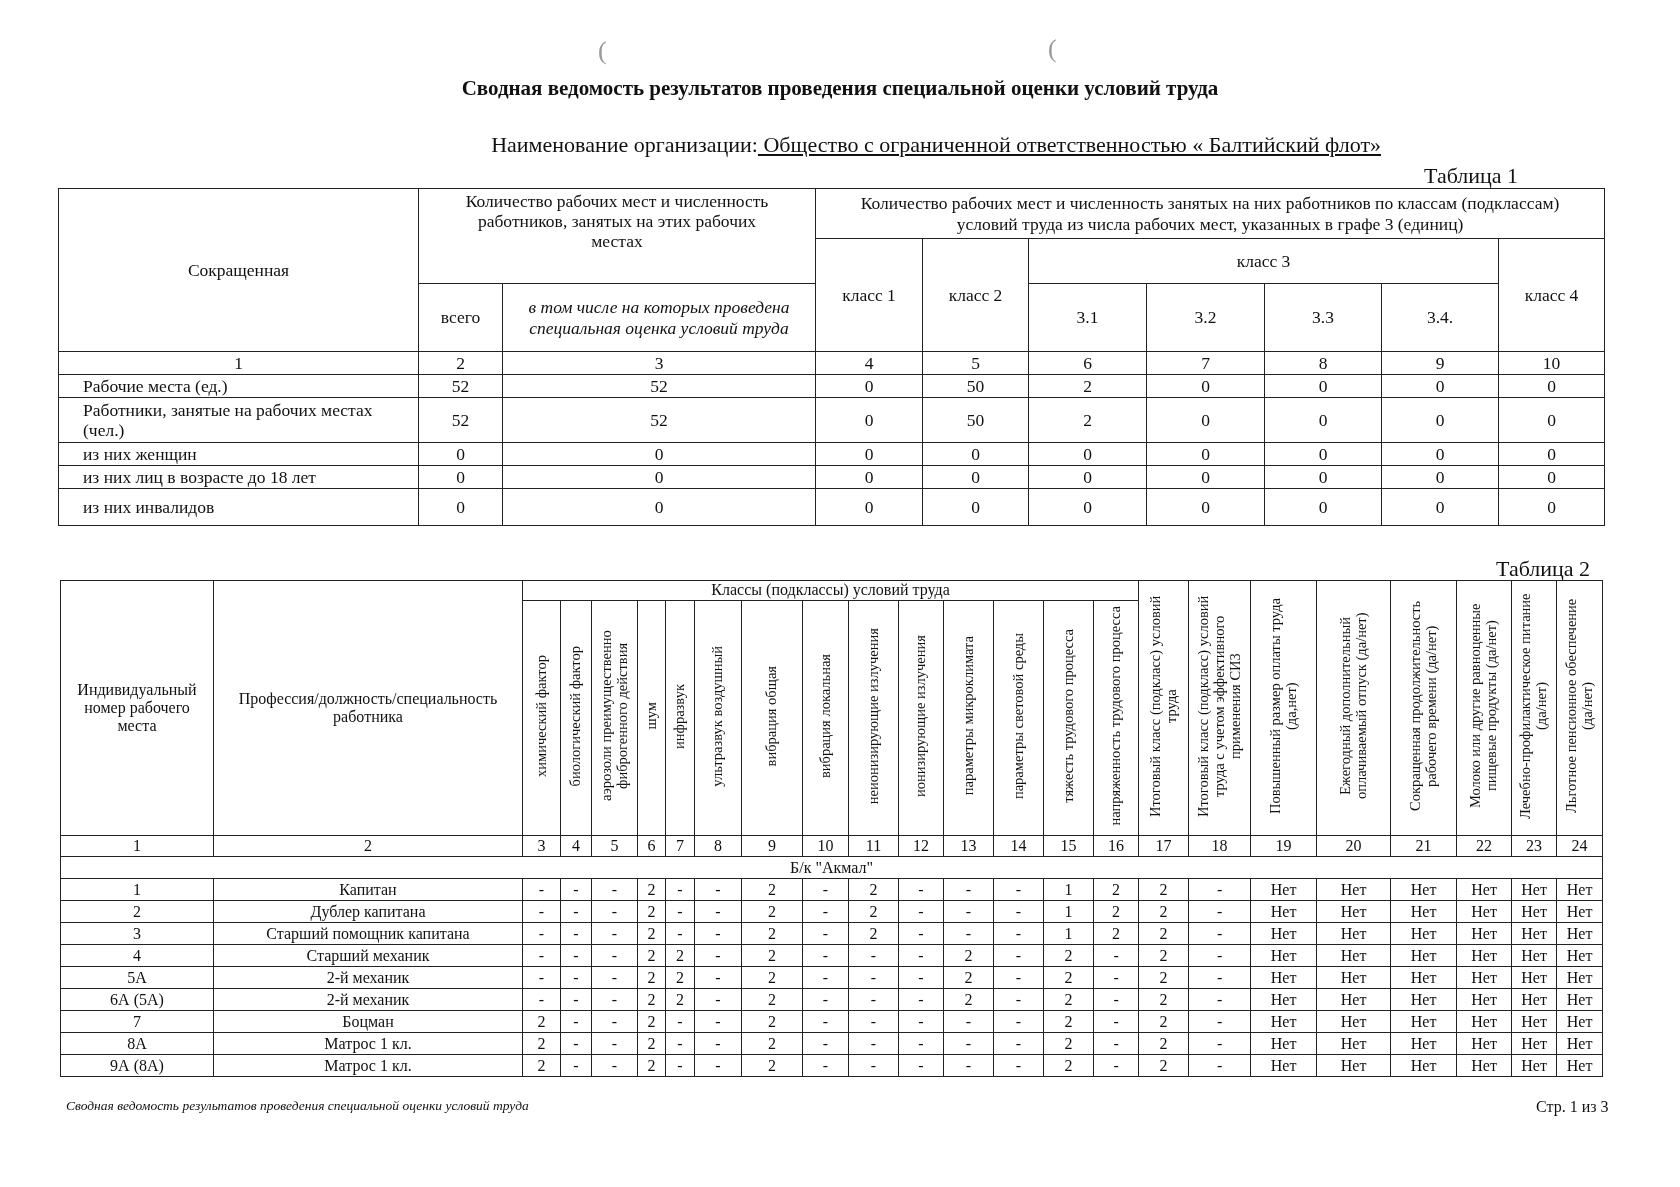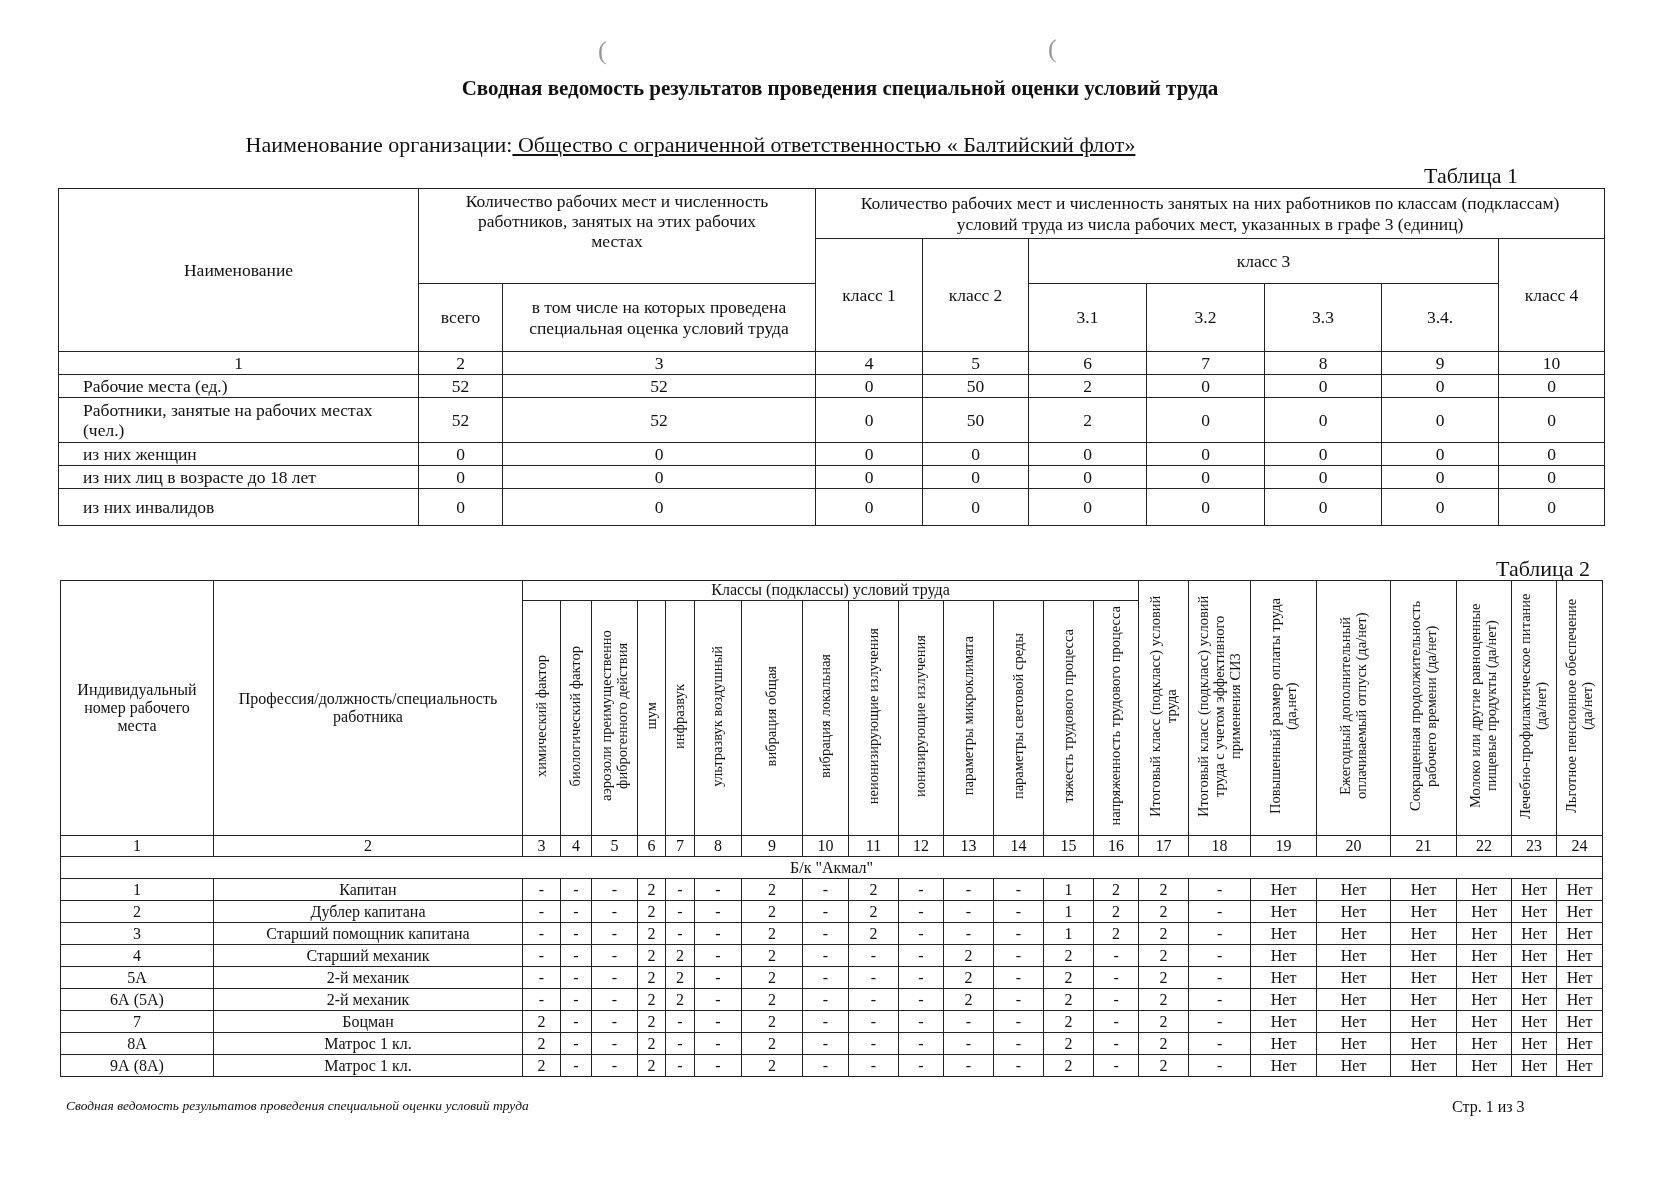--- a/index.html
+++ b/index.html
@@ -1,31 +1,31 @@
 <!DOCTYPE html>
 <html><head>
 <meta charset="utf-8">
 <style>
   html,body{margin:0;padding:0;background:#fff;}
   body{width:1680px;height:1187px;position:relative;overflow:hidden;font-family:"Liberation Serif","DejaVu Serif",serif;color:#111;}
   .abs{position:absolute;}
   .title{left:0;width:1680px;top:76px;text-align:center;font-size:21px;font-weight:bold;}
-  .org{left:0;width:1381px;top:132px;text-align:center;font-size:22px;}
+  .org{left:0;width:1381px;top:132px;text-align:right;font-size:22px;}
   .org .u{text-decoration:underline;}
   .tlabel{font-size:22px;}
   table{border-collapse:collapse;position:absolute;table-layout:fixed;}
   td{border:1.5px solid #222;padding:0;text-align:center;vertical-align:middle;font-size:17px;line-height:1.15;overflow:hidden;}
   #t1{left:58px;top:188px;width:1546px;}
   #t1 td{font-size:17.5px;}
   #t1 td.l{text-align:left;padding-left:24px;}
   #t2{left:60px;top:580px;width:1542px;}
   #t2 td{font-size:16px;}
   .vt{writing-mode:vertical-rl;transform:rotate(180deg);display:inline-block;text-align:center;font-size:14.5px;line-height:1.1;max-height:230px;}
   .footer-l{left:66px;top:1098px;font-size:13.5px;font-style:italic;}
-  .footer-r{left:1452px;top:1098px;font-size:16px;}
+  .footer-r{left:1536px;top:1098px;font-size:16px;}
   .mark{font-size:26px;color:#999;}
 </style>
 </head>
 <body>
 
 <div class="abs mark" style="left:598px;top:36px;">(</div>
 <div class="abs mark" style="left:1048px;top:34px;">(</div>
 
 <div class="abs title">Сводная ведомость результатов проведения специальной оценки условий труда</div>
 <div class="abs org">
@@ -42,33 +42,33 @@
       <col style="width:107px">
       <col style="width:106px">
       <col style="width:118px">
       <col style="width:118px">
       <col style="width:117px">
       <col style="width:117px">
       <col style="width:106px">
   </colgroup>
   <tbody>
       <tr style="height:50px">
-    <td rowspan="3">Наименование</td>
+    <td rowspan="3">Сокращенная</td>
     <td colspan="2" rowspan="2" style="padding:2px 36px;vertical-align:top;margin-top:15px;">Количество рабочих мест и численность работников, занятых на этих рабочих местах</td>
     <td colspan="7" style="padding:2px 20px;">Количество рабочих мест и численность занятых на них работников по классам (подклассам) условий труда из числа рабочих мест, указанных в графе 3 (единиц)</td>
   </tr>
   <tr style="height:45px">
     <td rowspan="2">класс 1</td>
     <td rowspan="2">класс 2</td>
     <td colspan="4">класс 3</td>
     <td rowspan="2">класс 4</td>
   </tr>
   <tr style="height:68px">
     <td>всего</td>
-    <td style="padding:0 24px;">в том числе на которых проведена специальная оценка условий труда</td>
+    <td style="padding:0 24px;font-style:italic;">в том числе на которых проведена специальная оценка условий труда</td>
     <td>3.1</td>
     <td>3.2</td>
     <td>3.3</td>
     <td>3.4.</td>
   </tr>
   <tr style="height:23px" id="t1nums">
         <td>1</td>
         <td>2</td>
         <td>3</td>
         <td>4</td>

